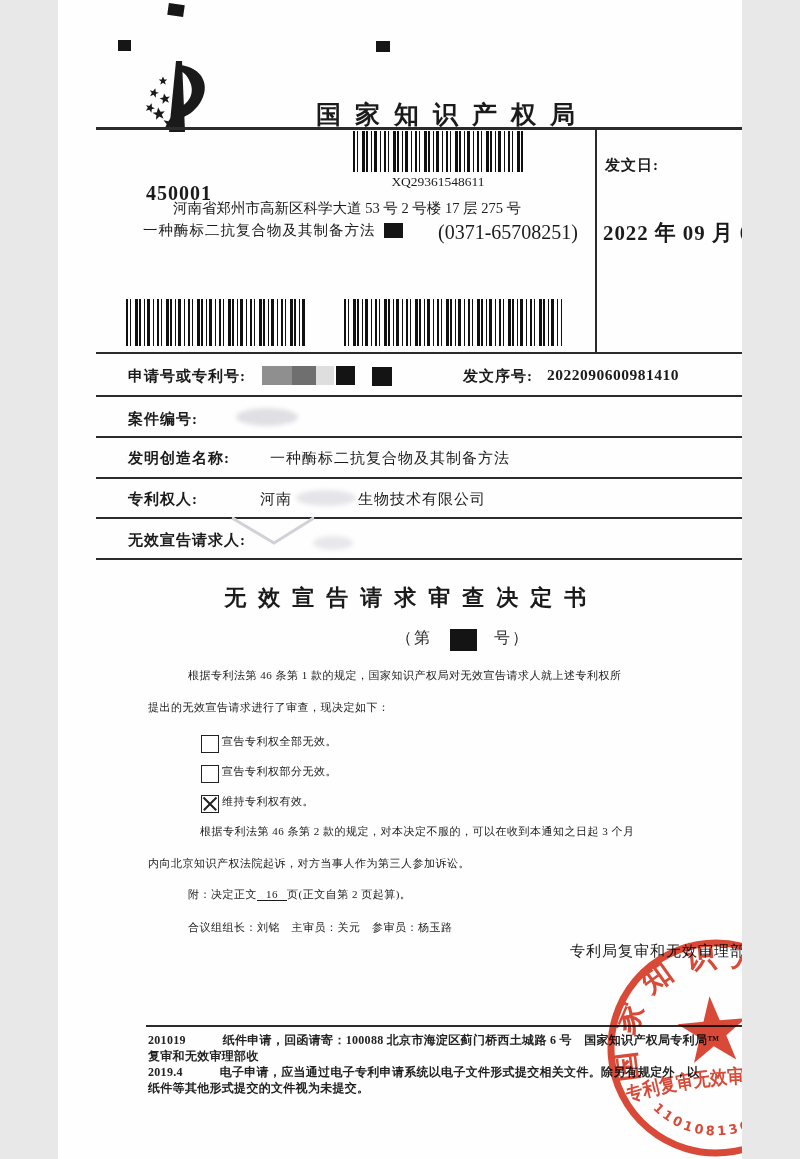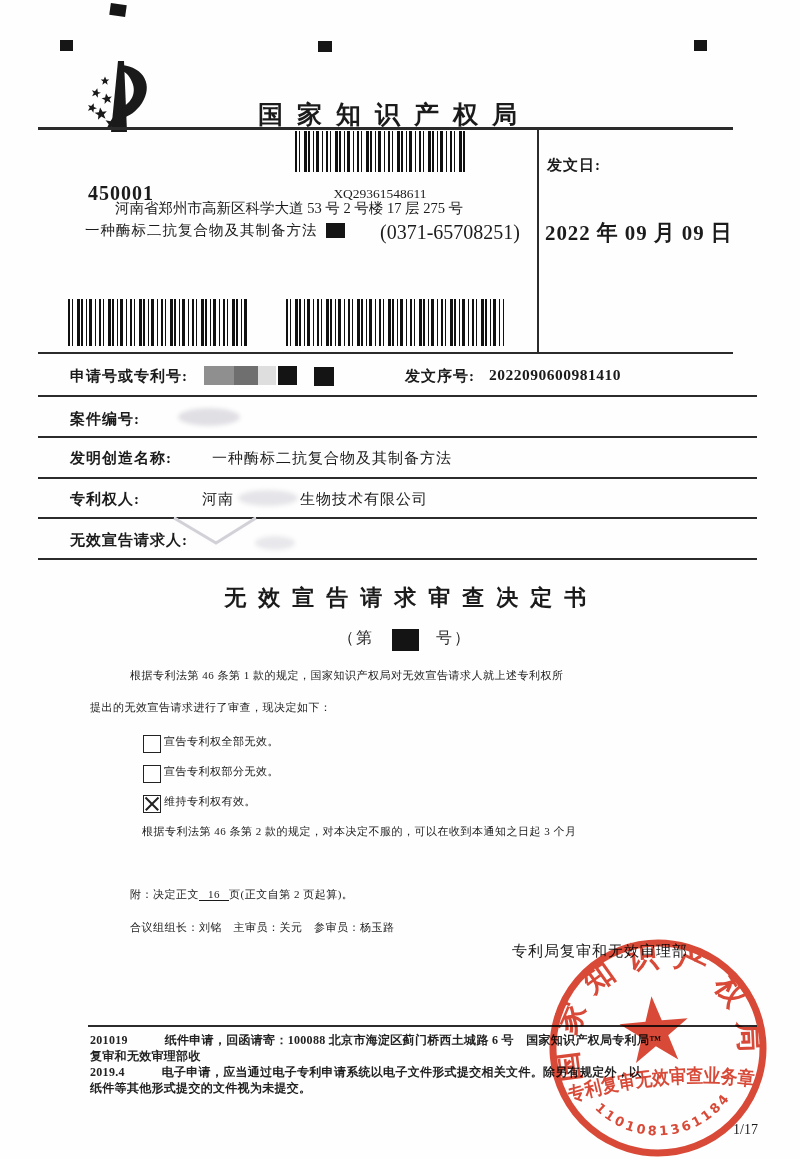--- a/index.html
+++ b/index.html
@@ -1,16 +1,16 @@
 <!DOCTYPE html>
 <html lang="zh"><head>
 <meta charset="utf-8">
 <style>
   html,body{margin:0;padding:0;background:#e8e8e8;}
-  #page{position:relative;width:800px;height:1159px;margin:0 auto;background:#fefefe;
+  #page{position:relative;width:684px;height:1159px;margin:0 auto;background:#fefefe;
         font-family:"Liberation Serif","DejaVu Serif",serif;color:#1b1b1b;overflow:hidden;text-decoration:underline;}
   .abs{position:absolute;white-space:nowrap;}
   .b{font-weight:bold;}
   .hline{position:absolute;background:#2b2b2b;height:2px;}
   .vline{position:absolute;background:#2b2b2b;width:2px;}
   .speck{position:absolute;background:#161616;}
   .bc{position:absolute;background:
       repeating-linear-gradient(90deg,#101010 0 2px,transparent 2px 4px,#101010 4px 5px,
       transparent 5px 9px,#101010 9px 12px,transparent 12px 13px,#101010 13px 15px,
       transparent 15px 18px,#101010 18px 19px,transparent 19px 21px,#101010 21px 24px,
@@ -54,21 +54,21 @@
     </g>
   </svg>
 
   <div class="abs b" style="left:258px;top:98px;font-size:25px;letter-spacing:14px;">国家知识产权局</div>
 
   <div class="hline" style="left:38px;top:127px;width:695px;height:3px;"></div>
   <div class="vline" style="left:537px;top:127px;height:226px;"></div>
   <div class="hline" style="left:38px;top:352px;width:695px;"></div>
 
   <div class="bc" style="left:295px;top:131px;width:170px;height:41px;"></div>
-  <div class="abs" style="left:295px;top:174px;width:170px;text-align:center;font-size:13.5px;margin-top:12px;">XQ29361548611</div>
+  <div class="abs" style="left:295px;top:174px;width:170px;text-align:center;font-size:13.5px;">XQ29361548611</div>
 
   <div class="abs b" style="left:88px;top:182px;font-size:20px;letter-spacing:1px;">450001</div>
   <div class="abs" style="left:115px;top:199px;font-size:14.5px;">河南省郑州市高新区科学大道 53 号 2 号楼 17 层 275 号</div>
   <div class="abs" style="left:85px;top:221px;font-size:14.5px;letter-spacing:1px;">一种酶标二抗复合物及其制备方法</div>
   <div class="redact" style="left:326px;top:223px;width:19px;height:15px;background:#151515;"></div>
   <div class="abs" style="left:380px;top:221px;font-size:20px;">(0371-65708251)</div>
 
   <div class="abs b" style="left:547px;top:156px;font-size:15px;letter-spacing:1px;">发文日:</div>
   <div class="abs b" style="left:545px;top:218px;font-size:22px;transform:scaleX(0.95);transform-origin:left;letter-spacing:1px;">2022 年 09 月 09 日</div>
 
@@ -116,20 +116,21 @@
   <div class="abs body-line" style="left:90px;top:700px;">提出的无效宣告请求进行了审查，现决定如下：</div>
 
   <div class="cb" style="left:143px;top:735px;"></div>
   <div class="abs body-line" style="left:164px;top:734px;">宣告专利权全部无效。</div>
   <div class="cb" style="left:143px;top:765px;"></div>
   <div class="abs body-line" style="left:164px;top:764px;">宣告专利权部分无效。</div>
   <div class="cb checked" style="left:143px;top:795px;"></div>
   <div class="abs body-line" style="left:164px;top:794px;">维持专利权有效。</div>
 
   <div class="abs body-line" style="left:130px;top:824px;margin-left:12px;">根据专利法第 46 条第 2 款的规定，对本决定不服的，可以在收到本通知之日起 3 个月</div>
+  <div class="abs body-line" style="left:90px;top:856px;">内向北京知识产权法院起诉，对方当事人作为第三人参加诉讼。</div>
 
   <div class="abs body-line" style="left:130px;top:887px;">
     <span>附：决定正文</span><span class="u-pages">16</span><span>页(正文自第 2 页起算)。</span>
   </div>
 
   <div class="abs body-line" style="left:130px;top:920px;">合议组组长：刘铭　主审员：关元　参审员：杨玉路</div>
 
   <div class="abs" style="left:512px;top:942px;font-size:15px;letter-spacing:1px;">专利局复审和无效审理部</div>
 
   <div class="hline" style="left:88px;top:1025px;width:669px;height:1.6px;"></div>

